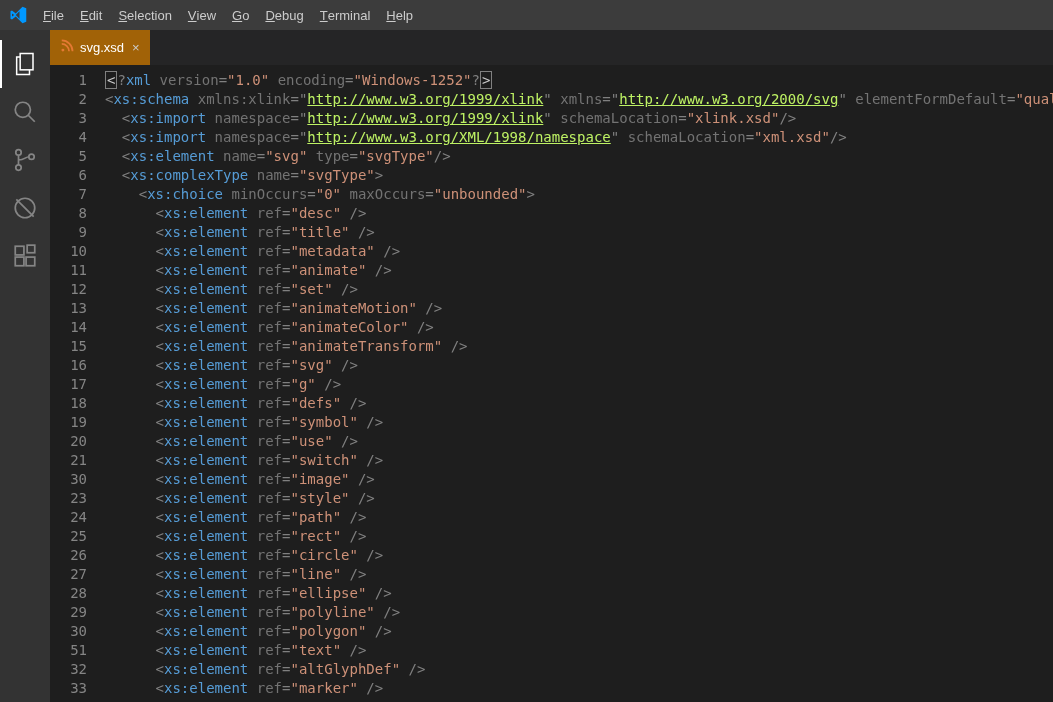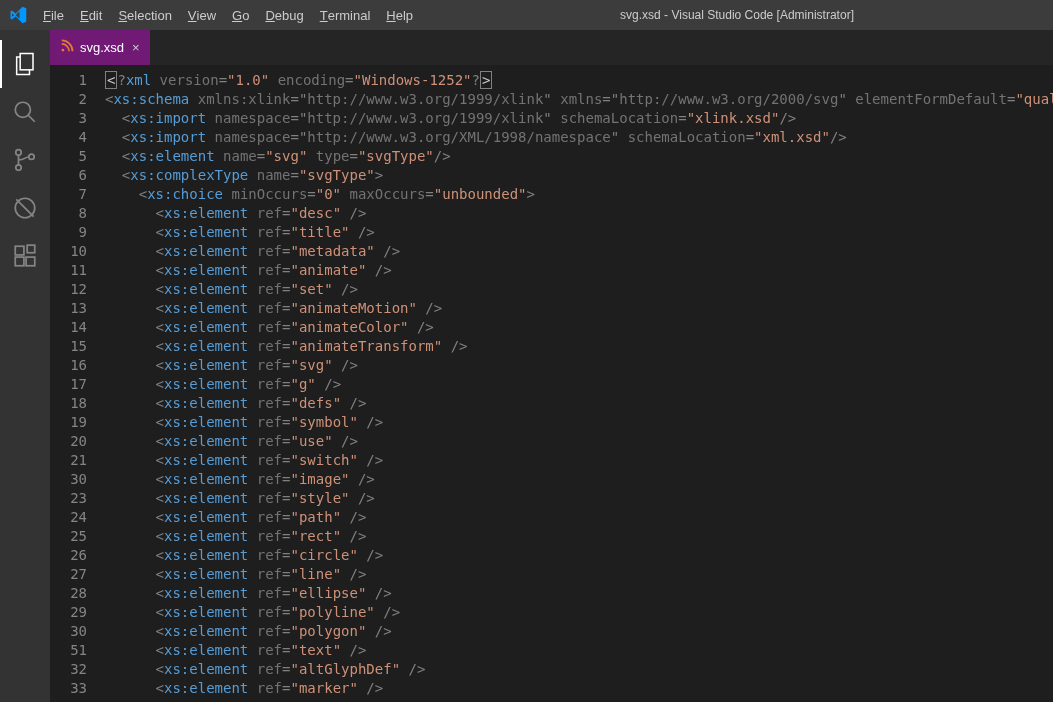--- a/index.html
+++ b/index.html
@@ -9,33 +9,33 @@
 .menu { display:flex; }
 .menu-item { padding:0 8px; color:#ccc; cursor:pointer; height:30px; display:flex; align-items:center; }
 .menu-item .ul { text-decoration:underline; }
 .title-center { flex:1; text-align:center; color:#ccc; font-size:12px; }
 .main { display:flex; height:672px; }
 .activity-bar { width:50px; background:#333; display:flex; flex-direction:column; align-items:center; padding-top:10px; }
 .ab-icon { width:50px; height:48px; display:flex; align-items:center; justify-content:center; color:#858585; cursor:pointer; }
 .ab-icon.active { color:#fff; border-left:2px solid #fff; }
 .editor-area { flex:1; display:flex; flex-direction:column; background:#1e1e1e; }
 .tabs { height:35px; background:#252526; display:flex; }
-.tab { display:flex; align-items:center; padding:0 10px; background:#701a75; color:#fff; font-size:13px; border-right:1px solid #252526; }
+.tab { display:flex; align-items:center; padding:0 10px; background:#a16207; color:#fff; font-size:13px; border-right:1px solid #252526; }
 .tab .file-icon { margin-right:6px; color:#e37933; }
 .tab .close { margin-left:8px; color:#ccc; cursor:pointer; }
 .code-area { flex:1; display:flex; font-family:Consolas,monospace; font-size:14px; overflow:hidden; }
 .gutter { width:55px; text-align:right; color:#858585; padding-right:18px; padding-top:6px; user-select:none; }
 .gutter div { height:19px; line-height:19px; }
 .code { flex:1; padding-top:6px; white-space:pre; overflow:hidden; }
 .code-line { height:19px; line-height:19px; }
 .t-grey { color:#808080; }
 .t-tag { color:#569cd6; }
 .t-attr { color:#737373; }
 .t-str { color:#ce9178; }
-.t-link { color:#737373; }
+.t-link { color:#bef264; text-decoration:underline; }
 .cursor-box { border:1px solid #808080; padding:0 1px; }
 </style>
 </head>
 <body>
 
 <div class="titlebar">
   <div class="vscode-icon">
     <svg width="18" height="18" viewBox="0 0 24 24">
         <path fill="#0098ff" d="M23 3l-5-2-9 9-5-4-2 1v10l2 1 5-4 9 9 5-2V3zM4 14V10l3 2-3 2zm10 3l-5-5 5-5v10z"></path>
       </svg>
@@ -43,21 +43,20 @@
   <div class="menu" id="menu-bar">
       <div class="menu-item"><span class="ul">F</span>ile</div>
       <div class="menu-item"><span class="ul">E</span>dit</div>
       <div class="menu-item"><span class="ul">S</span>election</div>
       <div class="menu-item"><span class="ul">V</span>iew</div>
       <div class="menu-item"><span class="ul">G</span>o</div>
       <div class="menu-item"><span class="ul">D</span>ebug</div>
       <div class="menu-item"><span class="ul">T</span>erminal</div>
       <div class="menu-item"><span class="ul">H</span>elp</div>
     </div>
-  <div class="title-center">svg.xsd - Visual Studio Code [Administrator]</div>
 </div>
 
 <div class="main">
   <div class="activity-bar">
     <div class="ab-icon active">
       <svg width="28" height="28" viewBox="0 0 24 24" stroke="currentColor" stroke-width="1.3" fill="none">
           <rect x="7" y="3" width="11" height="14"></rect>
           <path d="M7 6H4v15h11v-4"></path>
         </svg>
     </div>

